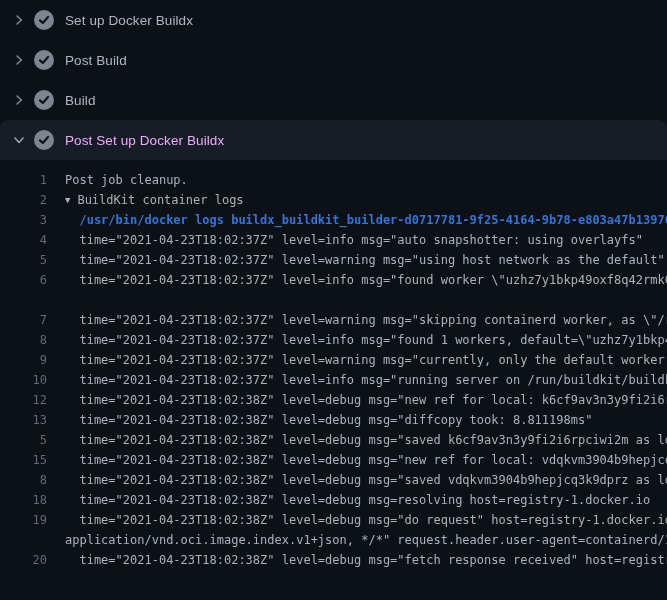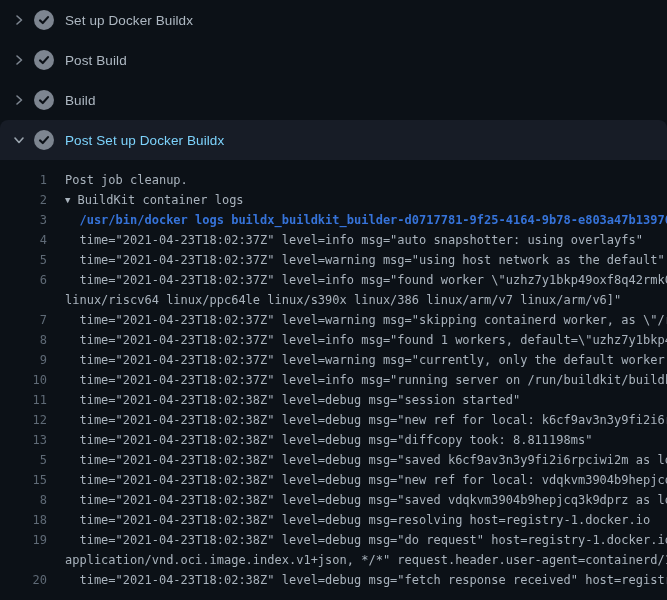--- a/index.html
+++ b/index.html
@@ -4,21 +4,21 @@
 <style>
   html,body{margin:0;padding:0;background:#0c1117;width:667px;height:600px;overflow:hidden;}
   .app{width:667px;height:600px;background:#0c1117;font-family:"Liberation Sans",sans-serif;position:relative;overflow:hidden;}
   
   .step{height:40px;display:flex;align-items:center;cursor:pointer;}
   .step.expanded{background:#171c26;border-radius:8px 8px 0 0;}
   .chev{width:14px;margin-left:12px;display:flex;align-items:center;justify-content:center;color:#7d8590;}
   .chev svg{display:block;}
   .check{width:20px;height:20px;margin-left:8px;display:flex;align-items:center;justify-content:center;}
   .slabel{margin-left:11px;font-size:13.5px;color:#aeb8c2;letter-spacing:.1px;}
-  .step.expanded .slabel{color:#7dd3fc;}
+  .step.expanded .slabel{color:#f0abfc;}
   
   .log{padding-top:10px;overflow:hidden;height:430px;}
   .row{height:20px;line-height:20px;display:flex;white-space:pre;font-family:"DejaVu Sans Mono","Liberation Mono",monospace;font-size:12px;}
   .ln{width:47px;flex:0 0 47px;text-align:right;color:#5f6a76;cursor:pointer;}
   .tx{padding-left:18px;color:#a9b3bd;white-space:pre;}
   .tx.command{color:#3673d9;font-weight:bold;}
   .tri{display:inline-block;font-size:9px;color:#a9b3bd;transform:translateY(-1px);margin-right:7px;cursor:pointer;}
 </style>
 </head>
 <body>
@@ -82,26 +82,25 @@
         <span class="slabel">Post Set up Docker Buildx</span>
       </div>
     </div>
   <div id="log" class="log">
       <div class="row"><span class="ln">1</span><span class="tx">Post job cleanup.</span></div>
       <div class="row"><span class="ln">2</span><span class="tx"><span class="tri">▼</span><span>BuildKit container logs</span></span></div>
       <div class="row"><span class="ln">3</span><span class="tx command">  /usr/bin/docker logs buildx_buildkit_builder-d0717781-9f25-4164-9b78-e803a47b13970</span></div>
       <div class="row"><span class="ln">4</span><span class="tx">  time="2021-04-23T18:02:37Z" level=info msg="auto snapshotter: using overlayfs"</span></div>
       <div class="row"><span class="ln">5</span><span class="tx">  time="2021-04-23T18:02:37Z" level=warning msg="using host network as the default"</span></div>
       <div class="row"><span class="ln">6</span><span class="tx">  time="2021-04-23T18:02:37Z" level=info msg="found worker \"uzhz7y1bkp49oxf8q42rmk0xj</span></div>
-      <div class="row"><span class="ln"></span><span class="tx">linux/riscv64 linux/ppc64le linux/s390x linux/386 linux/arm/v7 linux/arm/v6]"</span></div>
+      <div class="row"><span class="ln"></span></div>
       <div class="row"><span class="ln">7</span><span class="tx">  time="2021-04-23T18:02:37Z" level=warning msg="skipping containerd worker, as \"/run</span></div>
       <div class="row"><span class="ln">8</span><span class="tx">  time="2021-04-23T18:02:37Z" level=info msg="found 1 workers, default=\"uzhz7y1bkp49o</span></div>
       <div class="row"><span class="ln">9</span><span class="tx">  time="2021-04-23T18:02:37Z" level=warning msg="currently, only the default worker ca</span></div>
       <div class="row"><span class="ln">10</span><span class="tx">  time="2021-04-23T18:02:37Z" level=info msg="running server on /run/buildkit/buildkit</span></div>
-      <div class="row"><span class="ln">11</span><span class="tx">  time="2021-04-23T18:02:38Z" level=debug msg="session started"</span></div>
       <div class="row"><span class="ln">12</span><span class="tx">  time="2021-04-23T18:02:38Z" level=debug msg="new ref for local: k6cf9av3n3y9fi2i6rpc</span></div>
       <div class="row"><span class="ln">13</span><span class="tx">  time="2021-04-23T18:02:38Z" level=debug msg="diffcopy took: 8.811198ms"</span></div>
       <div class="row"><span class="ln">5</span><span class="tx">  time="2021-04-23T18:02:38Z" level=debug msg="saved k6cf9av3n3y9fi2i6rpciwi2m as loca</span></div>
       <div class="row"><span class="ln">15</span><span class="tx">  time="2021-04-23T18:02:38Z" level=debug msg="new ref for local: vdqkvm3904b9hepjcq3k</span></div>
       <div class="row"><span class="ln">8</span><span class="tx">  time="2021-04-23T18:02:38Z" level=debug msg="saved vdqkvm3904b9hepjcq3k9dprz as loca</span></div>
       <div class="row"><span class="ln">18</span><span class="tx">  time="2021-04-23T18:02:38Z" level=debug msg=resolving host=registry-1.docker.io</span></div>
       <div class="row"><span class="ln">19</span><span class="tx">  time="2021-04-23T18:02:38Z" level=debug msg="do request" host=registry-1.docker.io re</span></div>
       <div class="row"><span class="ln"></span><span class="tx">application/vnd.oci.image.index.v1+json, */*" request.header.user-agent=containerd/1.4</span></div>
       <div class="row"><span class="ln">20</span><span class="tx">  time="2021-04-23T18:02:38Z" level=debug msg="fetch response received" host=registry-</span></div>
     </div>

